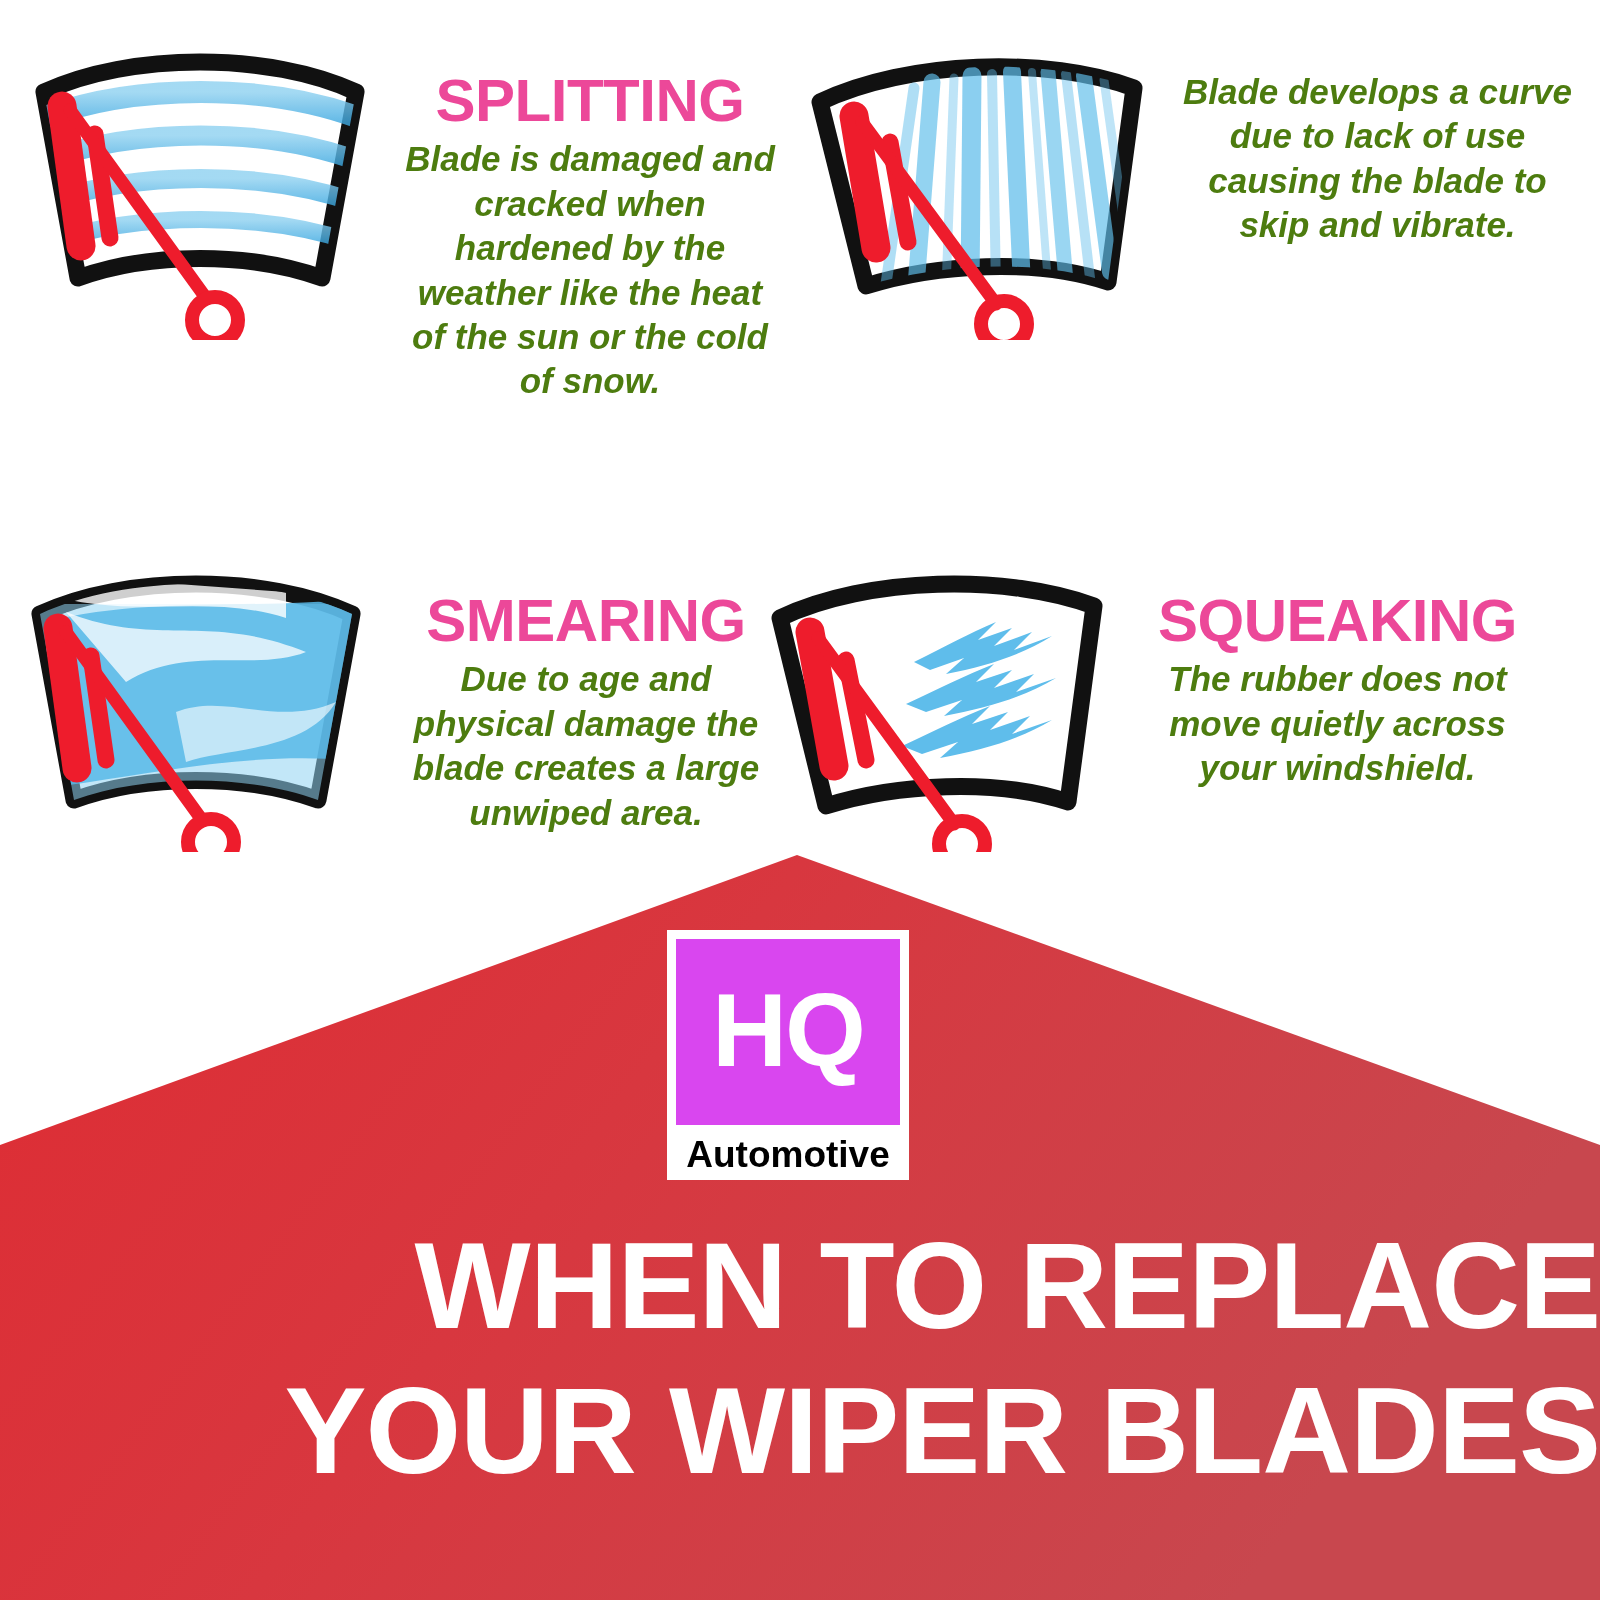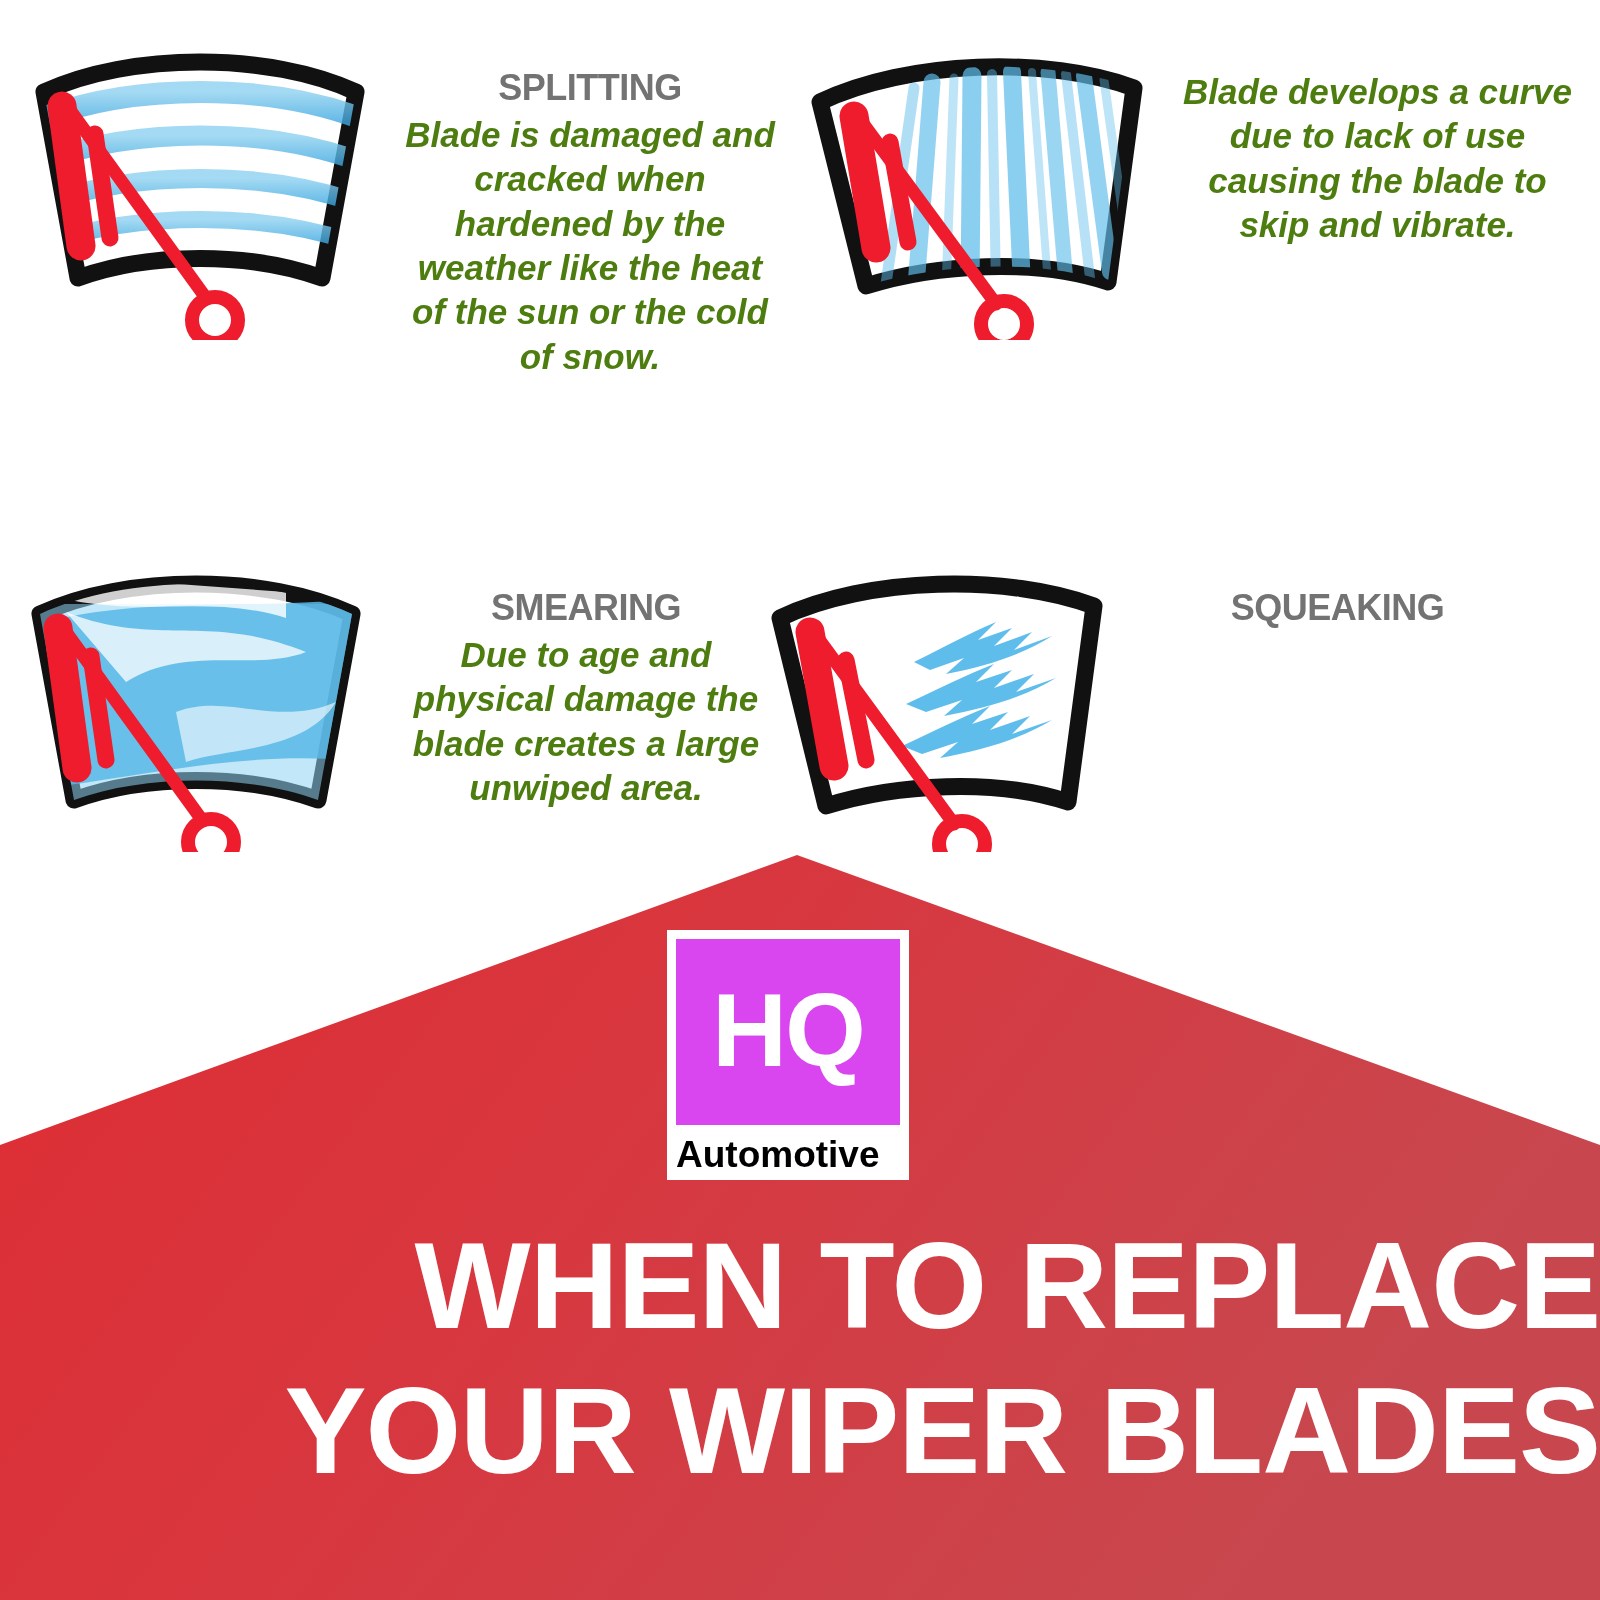--- a/index.html
+++ b/index.html
@@ -45,22 +45,22 @@
 
   .text-col {
     flex: 1 1 auto;
     text-align: center;
     padding-top: 40px;
   }
   .panel.p2 .text-col,
   .panel.p3 .text-col { padding-top: 38px; }
 
   .sym-title {
-    color: #737373;
-    font-size: 36px;
+    color: #ec4899;
+    font-size: 60px;
     font-weight: bold;
     letter-spacing: -0.5px;
     line-height: 1.02;
     margin: 0 0 6px 0;
     font-family: "Liberation Sans", sans-serif;
   }
   .sym-desc {
     color: #4d7c0f;
     font-size: 35px;
     font-weight: bold;
@@ -115,21 +115,21 @@
   .logo-hq {
     color: #ffffff;
     font-size: 104px;
     font-weight: bold;
     line-height: 1;
     letter-spacing: -2px;
     font-family: "Liberation Sans", sans-serif;
     margin-top: -4px;
   }
   .logo-sub {
-    text-align: left;
+    text-align: center;
     color: #000000;
     font-size: 37px;
     font-weight: bold;
     line-height: 1;
     padding-top: 11px;
     font-family: "Liberation Sans", sans-serif;
   }
 
   
   .headline {
@@ -273,20 +273,21 @@
         <g fill="none" stroke="#EE1C2C" stroke-linecap="round" stroke-linejoin="round">
           <path d="M60,80 L84,214" stroke-width="29"></path>
           <path d="M96,108 L116,208" stroke-width="17"></path>
           <path d="M68,86 L204,272" stroke-width="13"></path>
           <circle cx="212" cy="292" r="23" stroke-width="14"></circle>
         </g>
       </svg>
     </div>
     <div class="text-col">
       <div class="sym-title">SQUEAKING</div>
+      <div class="sym-desc">The rubber does not move quietly across your windshield.</div>
     </div>
   </div>
 </div>
 
 <div class="band">
   <svg class="band-shape" viewBox="0 0 1600 760" width="1600" height="760" preserveAspectRatio="none">
     <defs>
       <linearGradient id="bandgrad" x1="0" y1="0" x2="1" y2="0.35">
         <stop offset="0%" stop-color="#DE2C33"></stop>
         <stop offset="45%" stop-color="#D8373F"></stop>

